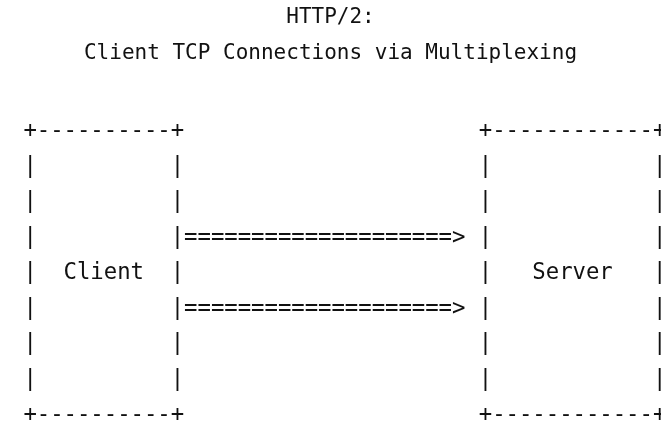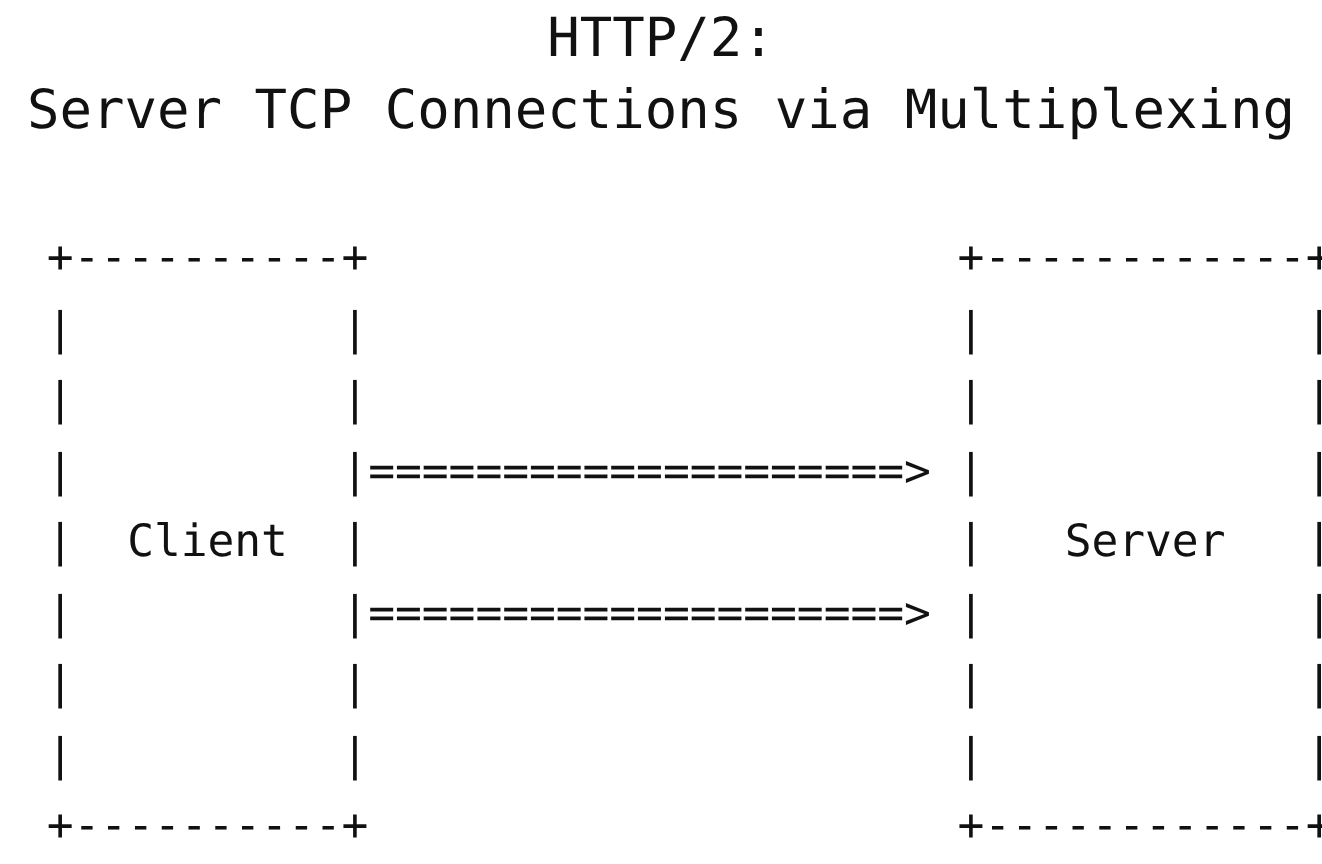--- a/index.html
+++ b/index.html
@@ -1,25 +1,25 @@
 <!DOCTYPE html>
 <html><head>
 <meta charset="utf-8">
 <style>
   html, body { margin: 0; padding: 0; background: #ffffff; }
   body { width: 661px; height: 432px; overflow: hidden; position: relative;
          font-family: "DejaVu Sans Mono", "Liberation Mono", monospace; color: #111; }
   .title { position: absolute; left: 0; width: 661px; text-align: center;
-           font-size: 27px; white-space: pre; }
+           font-size: 21px; white-space: pre; }
   #t1 { top: 4px; }
   #t2 { top: 40px; }
   .diagram { position: absolute; left: 10px; top: 112px; margin: 0;
              font-family: "DejaVu Sans Mono", "Liberation Mono", monospace;
              font-size: 22.3px; line-height: 35.5px; letter-spacing: -0.03px; white-space: pre; }
   .line { display: block; height: 35.5px; }
 </style>
 </head>
 <body>
 
 <div class="title" id="t1">HTTP/2:</div>
-<div class="title" id="t2">Server TCP Connections via Multiplexing</div>
+<div class="title" id="t2">Client TCP Connections via Multiplexing</div>
 
 <pre class="diagram"><span class="line"> +----------+                      +------------+</span><span class="line"> |          |                      |            |</span><span class="line"> |          |                      |            |</span><span class="line"> |          |====================&gt; |            |</span><span class="line"> |  Client  |                      |   Server   |</span><span class="line"> |          |====================&gt; |            |</span><span class="line"> |          |                      |            |</span><span class="line"> |          |                      |            |</span><span class="line"> +----------+                      +------------+</span></pre>
 
 </body></html>

